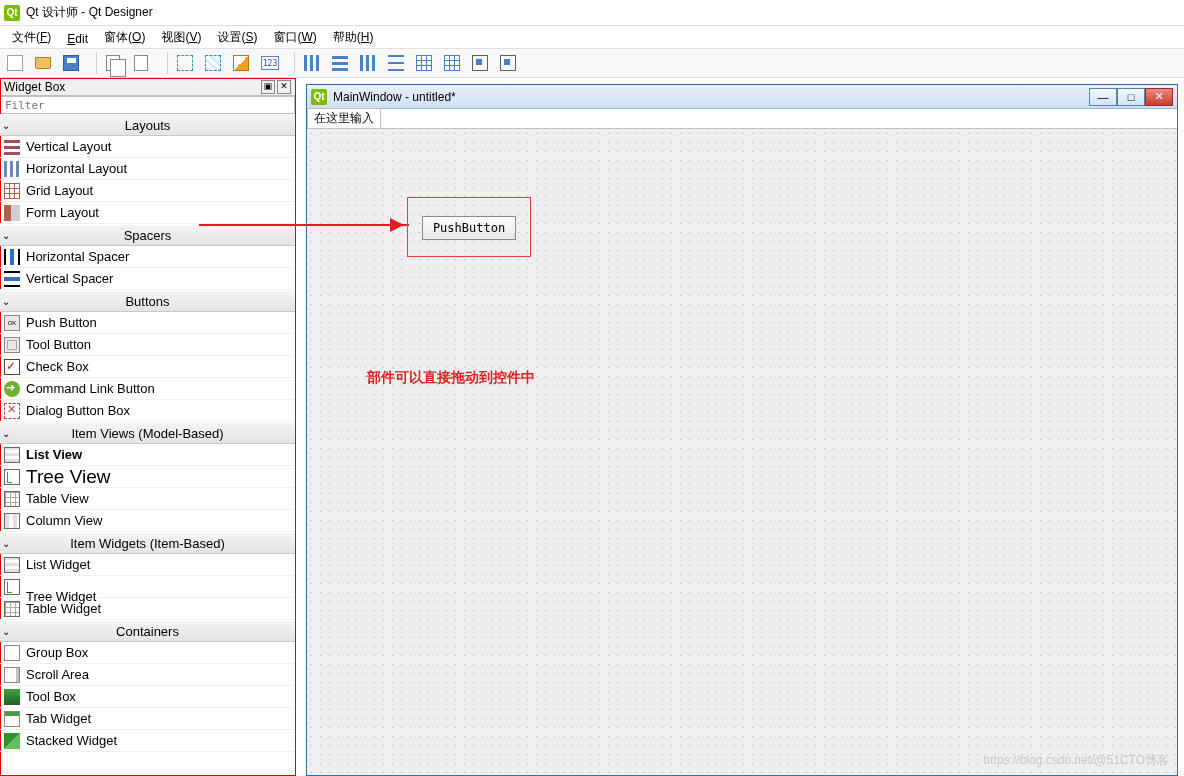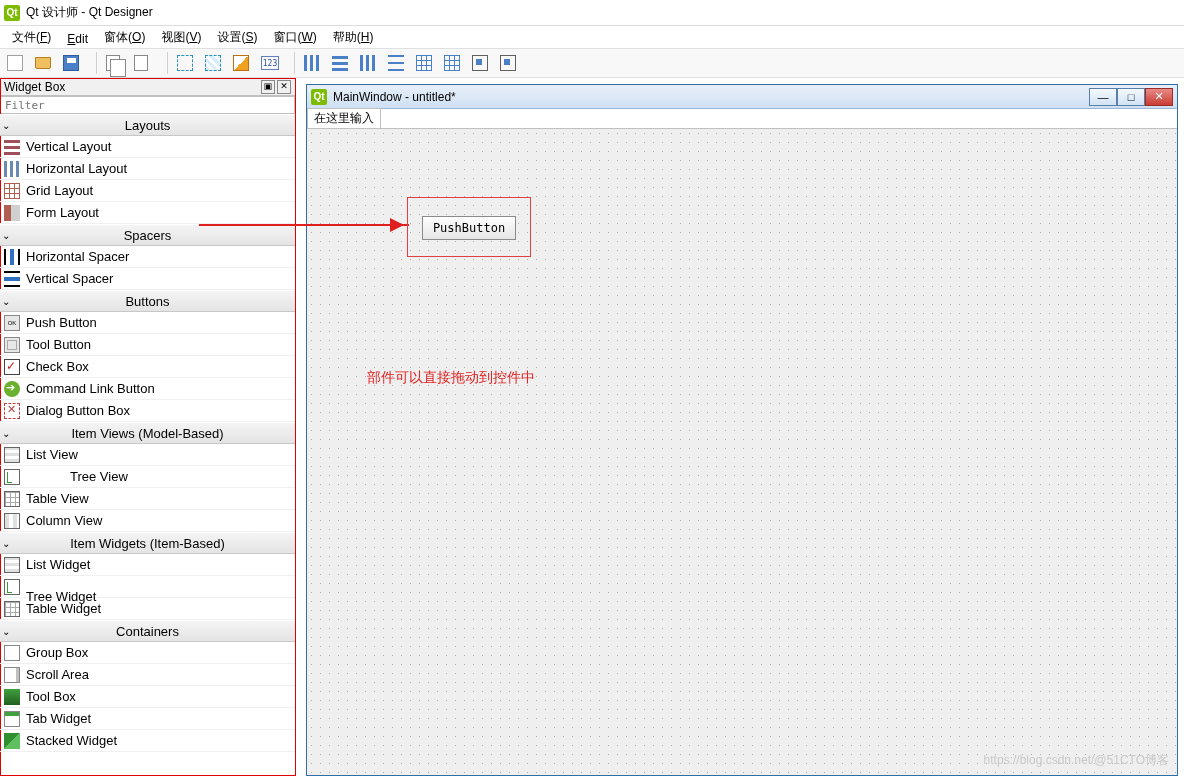--- a/index.html
+++ b/index.html
@@ -95,21 +95,21 @@
 .form-menu .hint { padding:1px 6px; border:1px solid #c0c0c0; background:#fff;}
 .form-body { position:absolute; left:0; right:0; top:44px; bottom:0;
    background-color:#efefef;
    background-image: radial-gradient(#b0b0b0 0.7px, transparent 0.8px);
    background-size: 9px 9px;
 }
 .dropsel { position: absolute; left: 100px; top: 68px; width: 124px; height: 60px; border: 1px solid #e04040; }
 .pushbtn { position: absolute; left: 14px; top: 18px; width: 94px; height: 24px; border: 1px solid #8a8a8a; background: linear-gradient(#fdfdfd,#e6e6e6); display:flex;align-items:center;justify-content:center; font-family:"SimSun",monospace; font-size:12px;}
 .arrow { position:absolute; left:-108px; top:95px; width:210px; height:2px; background:#e02020; }
 .arrow::after{ content:""; position:absolute; right:-2px; top:-6px; border:7px solid transparent; border-left:14px solid #e02020;}
-.anno { position:absolute; left:60px; top:240px; color:#e02020; font-size:14px; }
+.anno { position:absolute; left:60px; top:240px; color:#e02020; font-size:14px;font-weight:bold; }
 .watermark { position:absolute; right:8px; bottom:6px; color:#c8c8c8; font-size:12px; }
 
 </style>
 </head>
 <body>
 
 <div class="titlebar">
   <span class="qt-icon">Qt</span>
   <span>Qt 设计师 - Qt Designer</span>
 </div>
@@ -248,25 +248,25 @@
         <div class="witem">
           <div class="wi wi-dlgbox"></div>
           <span style="font-size: 13px;">Dialog Button Box</span>
         </div>
         <div class="cat">
           <span class="chev">⌄</span>
           <span class="label">Item Views (Model-Based)</span>
         </div>
         <div class="witem">
           <div class="wi wi-list"></div>
-          <span style="font-size: 13px;">List View</span>
+          <span style="font-size: 13px; font-weight: bold;">List View</span>
         </div>
         <div class="witem">
           <div class="wi wi-tree"></div>
-          <span style="font-size: 13px; margin-left: 44px;">Tree View</span>
+          <span style="font-size: 19px;">Tree View</span>
         </div>
         <div class="witem">
           <div class="wi wi-table"></div>
           <span style="font-size: 13px;">Table View</span>
         </div>
         <div class="witem">
           <div class="wi wi-column"></div>
           <span style="font-size: 13px;">Column View</span>
         </div>
         <div class="cat">

